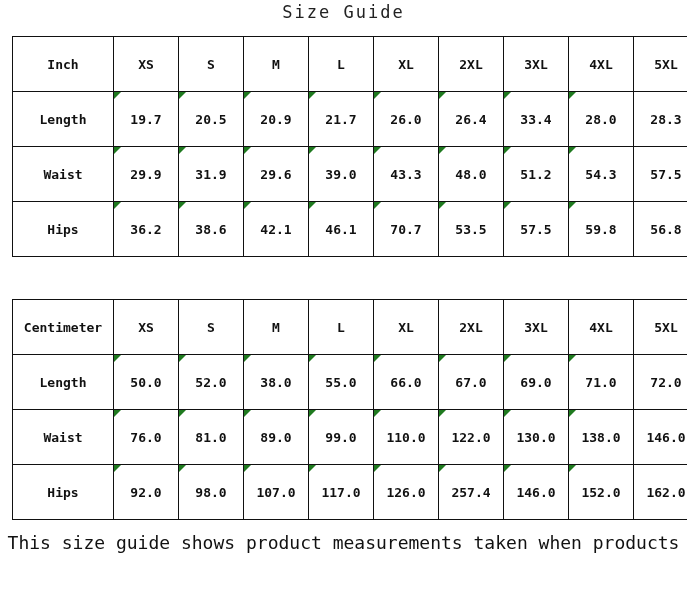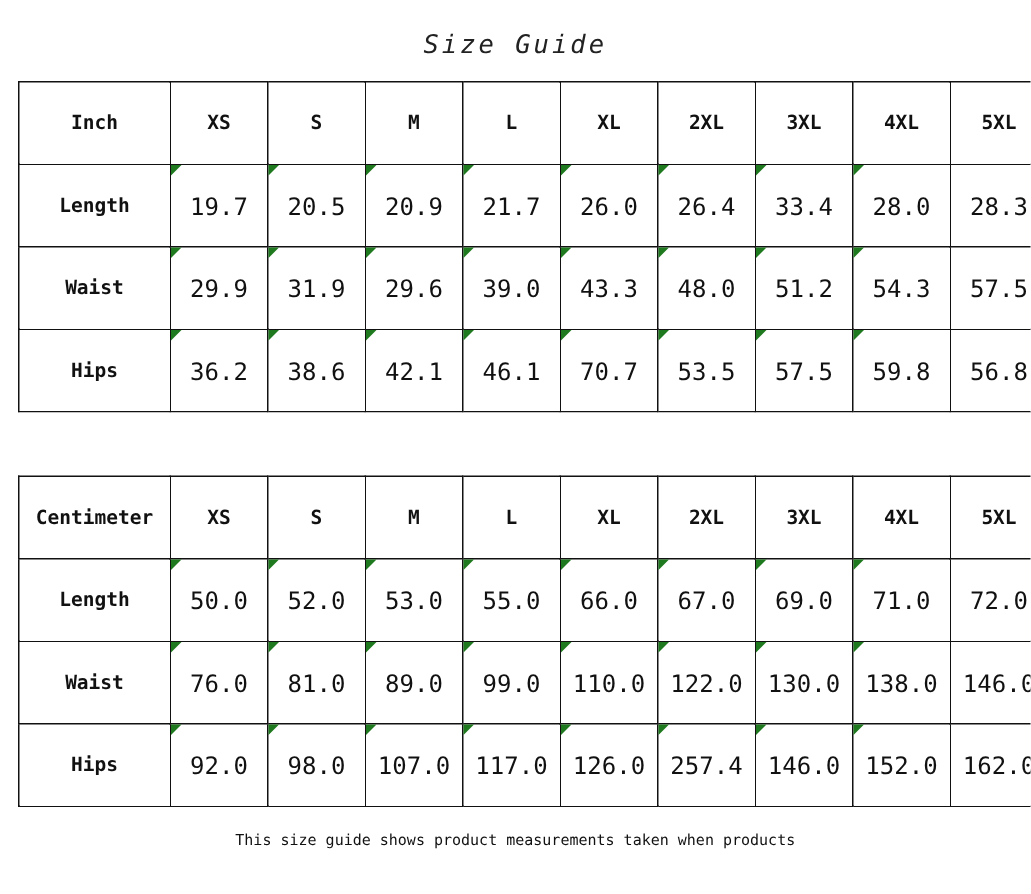--- a/index.html
+++ b/index.html
@@ -19,23 +19,22 @@
     height: 596px;
     position: relative;
     box-sizing: border-box;
   }
   .title {
     text-align: center;
     font-family: "DejaVu Sans Mono", monospace;
     font-size: 17px;
     letter-spacing: 2px;
     color: #222222;
-    padding-top: 20px;
+    padding-top: 2px;
     padding-bottom: 14px;
-    font-style: italic;
   }
   table.size-table {
     border-collapse: collapse;
     width: 687px;
     table-layout: fixed;
     font-family: "DejaVu Sans Mono", monospace;
     margin-left: 12px;
   }
   table.size-table td, table.size-table th {
     border: 1px solid #111111;
@@ -45,42 +44,42 @@
     font-weight: bold;
     height: 54px;
     padding: 0;
     position: relative;
     background: #ffffff;
   }
   table.size-table td.rowlabel, table.size-table th.rowlabel {
     width: 100px;
   }
   table.size-table td.datacell {
-    font-weight: normal;
-    font-size: 16px;
+    font-weight: bold;
+    font-size: 13px;
   }
   
   td.mark::before {
     content: "";
     position: absolute;
     top: 0px;
     left: 0px;
     width: 0;
     height: 0;
     border-left: 7px solid #1f7a1f;
     border-bottom: 7px solid transparent;
   }
   .spacer {
     height: 42px;
     background: #ffffff;
   }
   .footer {
     text-align: center;
     font-family: "DejaVu Sans Mono", monospace;
-    font-size: 10px;
+    font-size: 18px;
     line-height: 17px;
     color: #111111;
     padding-top: 14px;
   }
   .footer div { white-space: nowrap; }
 </style>
 </head>
 <body>
 
 <div class="page">
@@ -153,21 +152,21 @@
         <th>XL</th>
         <th>2XL</th>
         <th>3XL</th>
         <th>4XL</th>
         <th>5XL</th>
       </tr>
       <tr>
         <td class="rowlabel">Length</td>
         <td class="datacell mark">50.0</td>
         <td class="datacell mark">52.0</td>
-        <td class="datacell mark">53.0</td>
+        <td class="datacell mark">38.0</td>
         <td class="datacell mark">55.0</td>
         <td class="datacell mark">66.0</td>
         <td class="datacell mark">67.0</td>
         <td class="datacell mark">69.0</td>
         <td class="datacell mark">71.0</td>
         <td class="datacell">72.0</td>
       </tr>
       <tr>
         <td class="rowlabel">Waist</td>
         <td class="datacell mark">76.0</td>

